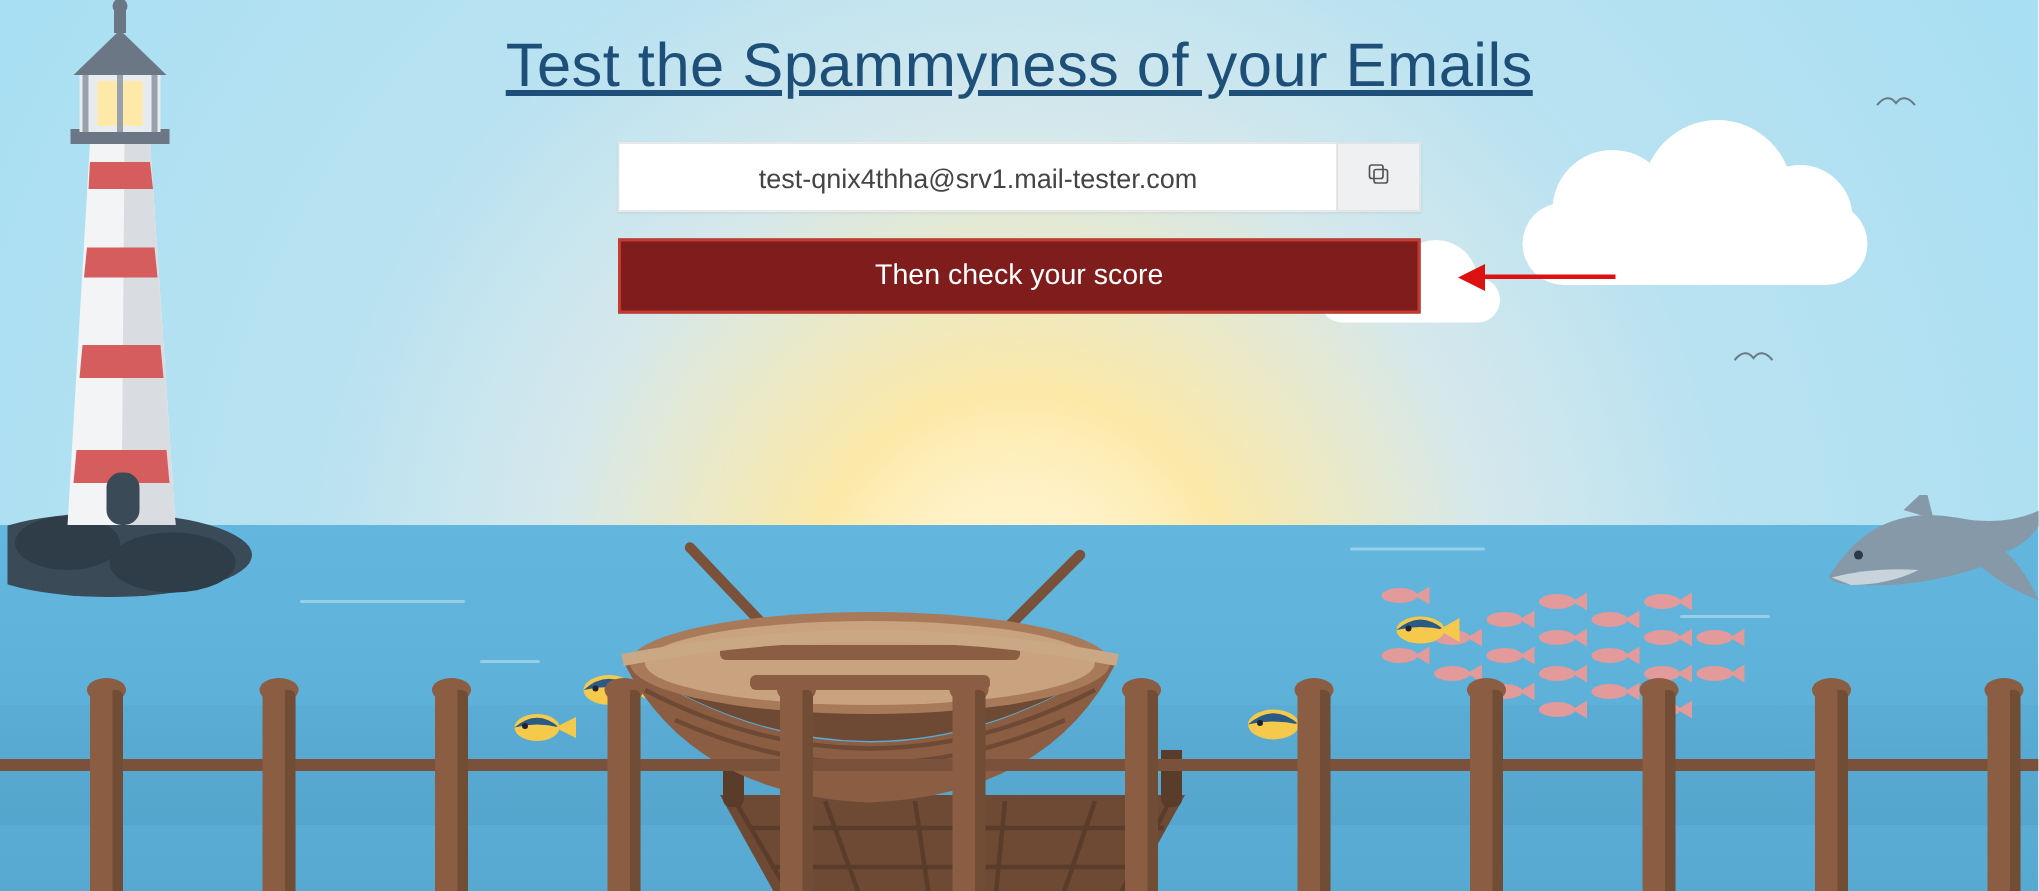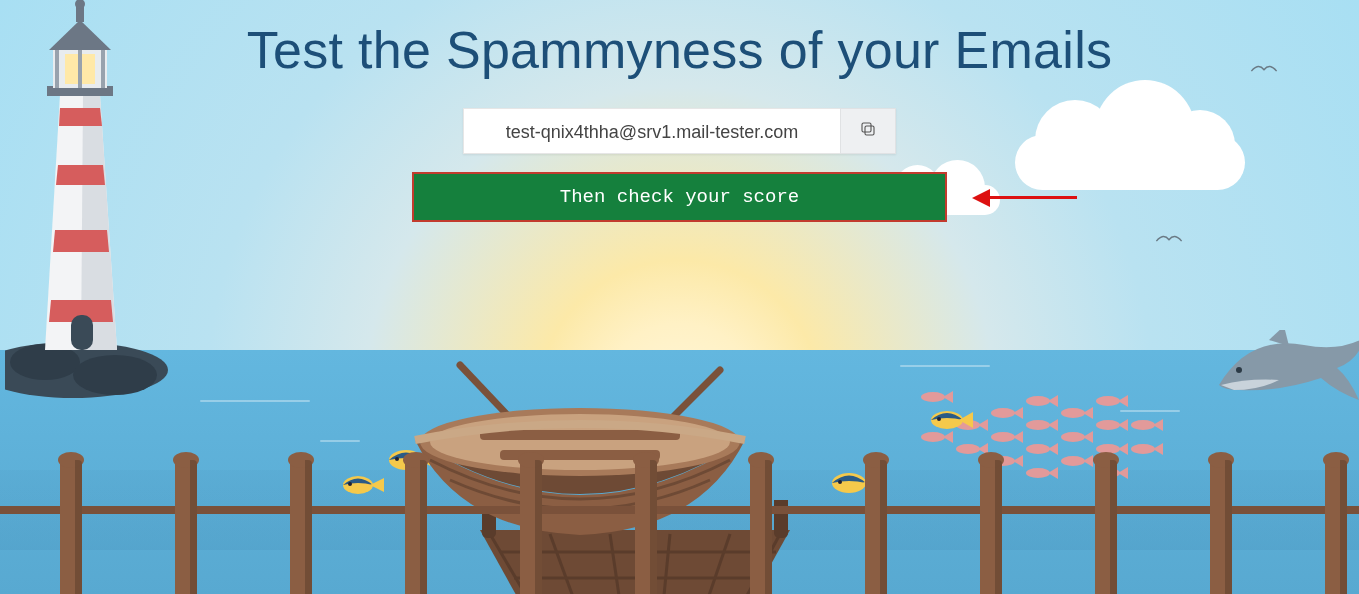--- a/index.html
+++ b/index.html
@@ -57,41 +57,41 @@
     .fence { position:absolute; left:0; right:0; top:460px; height:150px; pointer-events:none; }
     .fence .rail { position:absolute; left:0; right:0; height:8px; background:#7a513a; }
     .fence .rail.r1 { top:46px; }
     .fence .post { position:absolute; bottom:0; width:22px; top:0; background:#8b5e43; border-radius:4px 4px 2px 2px; }
     .fence .post::before { content:""; position:absolute; left:-2px; right:-2px; top:-8px; height:16px; background:#8b5e43; border-radius:50%; }
     .fence .post .shade { position:absolute; right:0; top:0; bottom:0; width:7px; background:rgba(0,0,0,.18); border-radius:0 4px 2px 0; }
 
     
     .content { position:absolute; left:0; right:0; top:20px; text-align:center; }
     h1.title {
-      font-weight:400; color:#1d4f78; font-size:52px; letter-spacing:.3px;
+      font-weight:400; color:#1d4f78; font-size:41px; letter-spacing:.3px;text-decoration:underline;
     }
     .subtitle { margin-top:64px; color:#1d4f78; font-size:24px; font-weight:400; }
 
     .inputrow {
-      margin:28px auto 0; width:433px; display:flex; box-shadow:0 1px 2px rgba(0,0,0,.08);
+      margin:28px auto 0; width:535px; display:flex; box-shadow:0 1px 2px rgba(0,0,0,.08);
     }
     .email {
       flex:1; background:#fff; height:46px; line-height:46px; font-size:18px; color:#444;
       border:1px solid #e6e6e6; border-right:none; text-align:center;
     }
     .copybtn {
       width:56px; height:46px; background:#eef0f2; border:1px solid #e0e2e4;
       display:flex; align-items:center; justify-content:center; cursor:pointer;
     }
     .copybtn svg { width:18px; height:18px; stroke:#555; fill:none; stroke-width:1.5; }
 
     .cta-wrap { margin:18px auto 0; width:535px; position:relative; }
     .cta {
-      width:100%; height:50px; background:#15803d; color:#fff; font-size:19px;
-      border:2px solid #c23b2e; cursor:pointer; font-family:Liberation Mono, monospace;
+      width:100%; height:50px; background:#7f1d1d; color:#fff; font-size:19px;
+      border:2px solid #c23b2e; cursor:pointer; font-family:Liberation Sans, sans-serif;
     }
     .arrow { position:absolute; left:560px; top:18px; width:105px; height:16px; }
     .arrow .shaft { position:absolute; right:0; top:6px; height:3px; width:88px; background:#d11; }
     .arrow .head  { position:absolute; left:0; top:-1px; width:0; height:0;
       border-top:9px solid transparent; border-bottom:9px solid transparent; border-right:18px solid #d11; }
   </style>
 </head>
 <body>
 
 <div class="scene">

